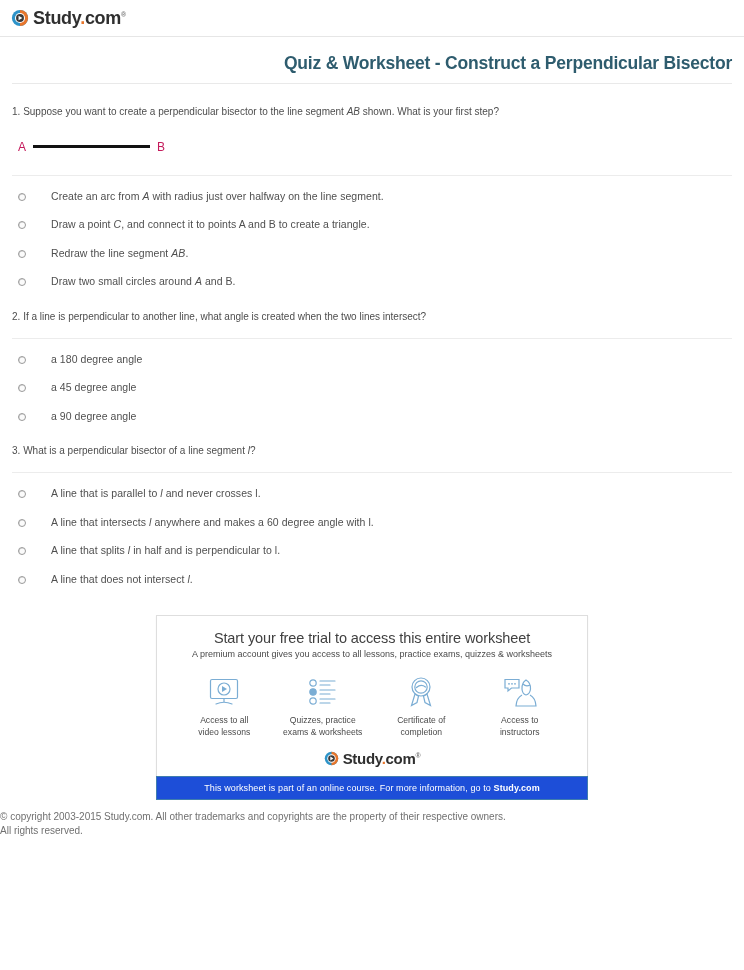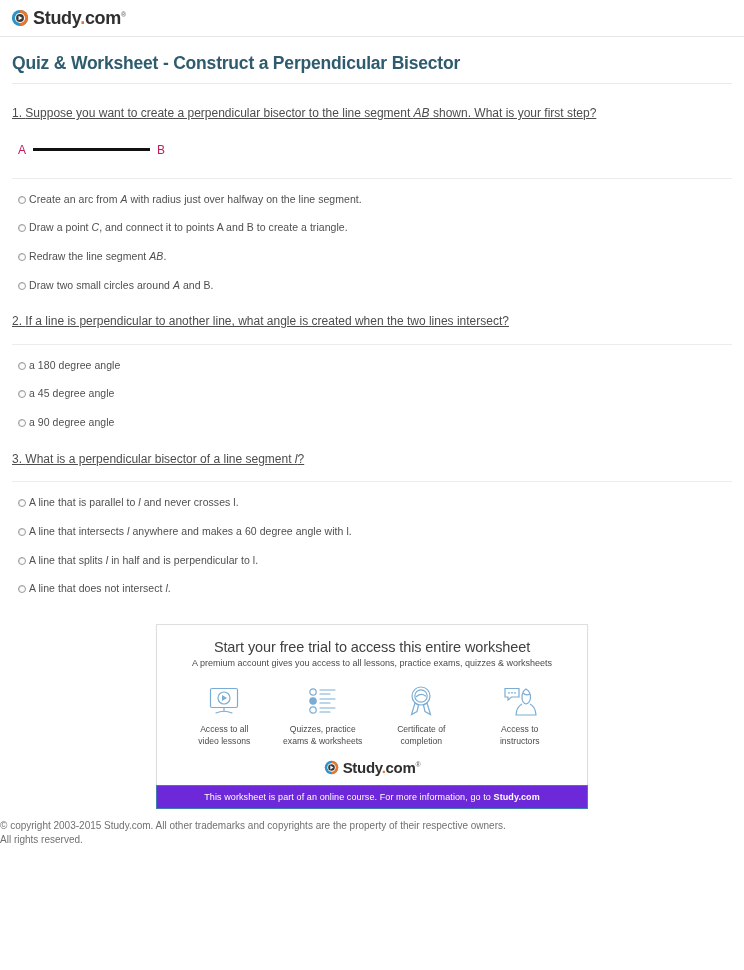--- a/index.html
+++ b/index.html
@@ -35,21 +35,21 @@
   .logo-tm { font-size: 7px; vertical-align: super; color: #777; }
 
   .logo-rule {
     margin: 9px 0 0 0;
     height: 1px;
     background: #e6e6e6;
     width: 100%;
   }
 
   
-  .title-block { padding: 16px 12px 0 12px; }
+  .title-block { padding: 16px 12px 0 12px; text-align: right; }
   .page-title {
     font-size: 17.5px;
     font-weight: bold;
     color: #2e5c6e;
     letter-spacing: -0.2px;
     line-height: 1.2;
     margin: 0;
   }
   .page-url {
     font-size: 8px;
@@ -60,25 +60,24 @@
   .title-rule {
     margin: 9px 12px 0 12px;
     height: 1px;
     background: #e9e9e9;
   }
 
   
   .quiz { padding: 0 12px; }
   .question-block { padding-top: 20px; }
   .question-text {
-    font-size: 12px;
+    font-size: 10px;
     color: #4d4d4d;
     line-height: 1.55;
     max-width: 590px;
-    text-decoration: underline;
   }
   .question-text i { font-style: italic; }
 
   .figure-row {
     display: flex;
     align-items: center;
     gap: 7px;
     margin: 18px 0 0 6px;
     height: 18px;
   }
@@ -98,21 +97,21 @@
     height: 1px;
     background: #ececec;
     margin-top: 19px;
   }
   .q-divider.tight { margin-top: 13px; }
 
   .options { margin-top: 14px; }
   .option-row {
     display: flex;
     align-items: flex-start;
-    gap: 3px;
+    gap: 25px;
     padding: 0 0 0 6px;
     margin-bottom: 15px;
   }
   .option-row:last-child { margin-bottom: 0; }
   .radio {
     width: 8px; height: 8px;
     border-radius: 50%;
     border: 1px solid #9a9a9a;
     background: #fbfbfb;
     flex: none;
@@ -175,21 +174,21 @@
   .promo-logo {
     margin-top: 13px;
     display: flex;
     align-items: center;
     justify-content: center;
     gap: 4px;
   }
   .promo-logo .logo-mark { width: 15px; height: 15px; }
   .promo-logo .logo-word { font-size: 15px; }
   .promo-banner {
-    background: #6d28d9;
+    background: #1d4ed8;
     border: 1px solid #3f7dae;
     color: #ffffff;
     text-align: center;
     font-size: 9px;
     padding: 6px 0;
     letter-spacing: 0.1px;
   }
   .promo-banner b { font-weight: bold; }
 
   

